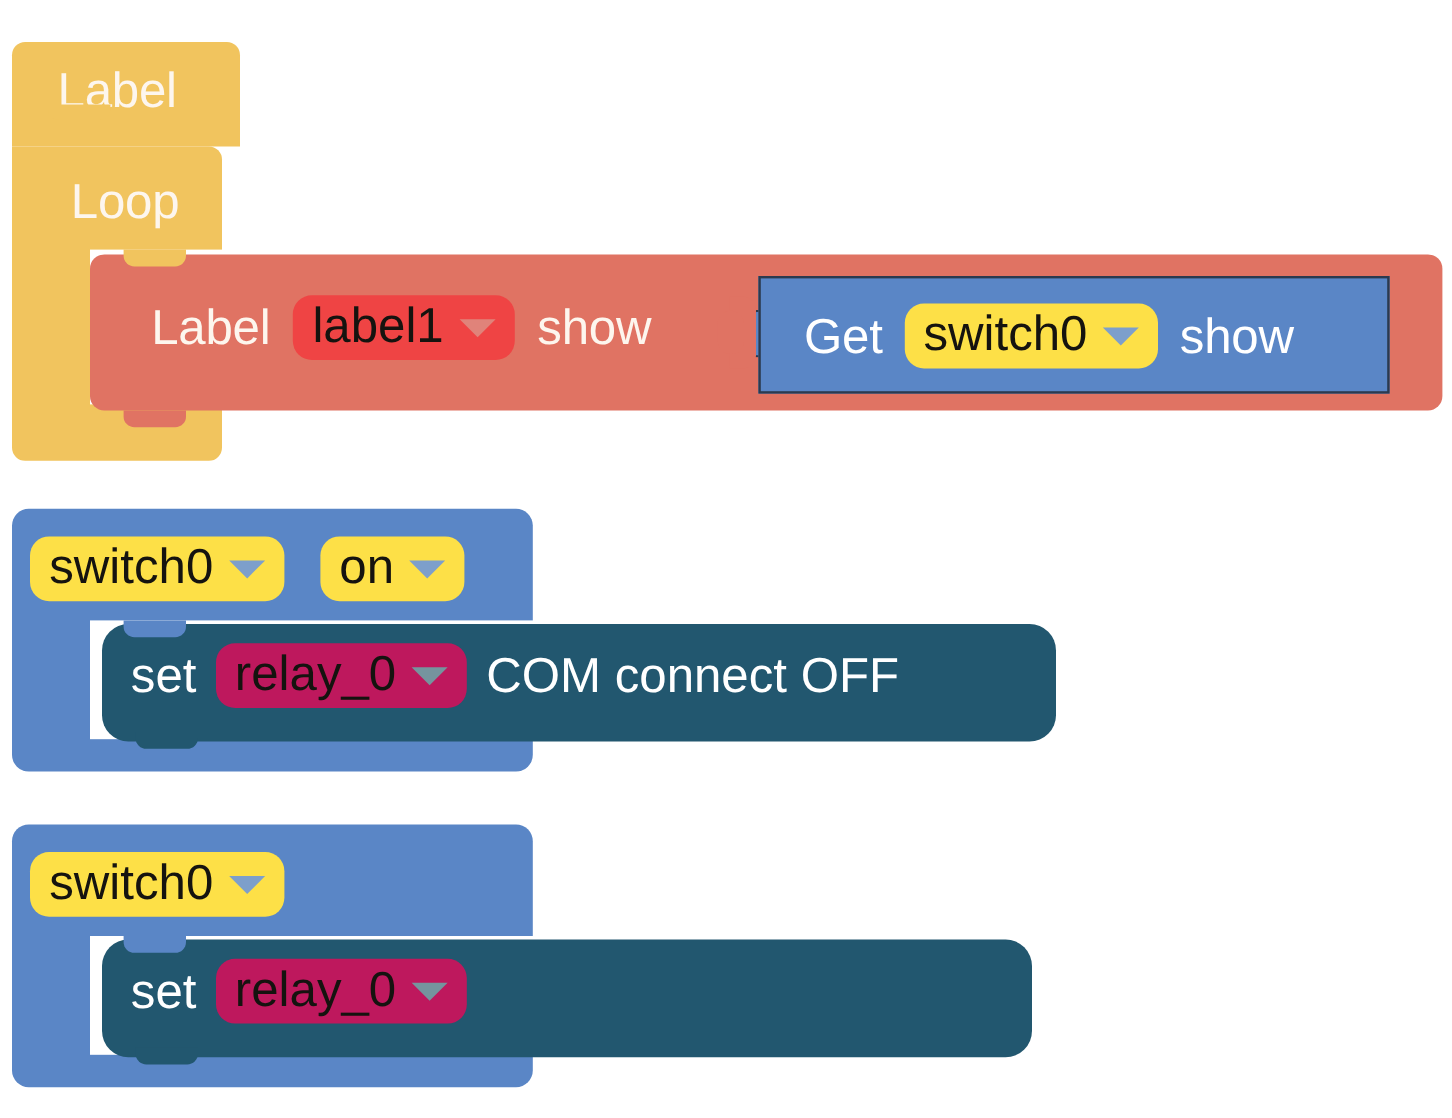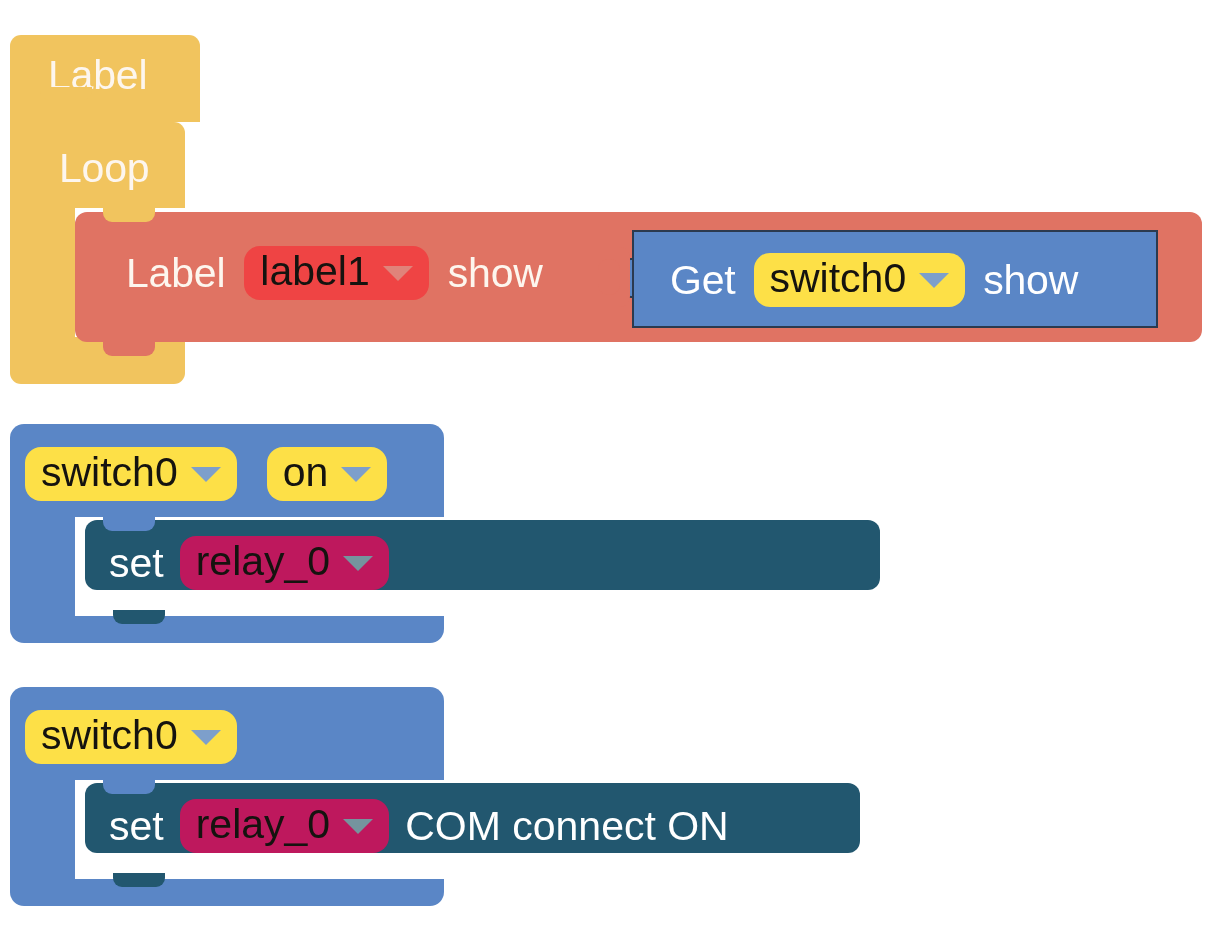--- a/index.html
+++ b/index.html
@@ -200,23 +200,23 @@
     position: absolute;
     left: 15px; top: 23px;
     display: flex;
     align-items: center;
     gap: 30px;
   }
 
   .set-block {
     position: absolute;
     left: 85px; top: 96px;
-    height: 70px;
+    height: 98px;
     background: #22576f;
-    border-radius: 12px;
+    border-radius: 22px;
   }
   .set-notch {
     position: absolute;
     left: 113px; top: 186px;
     width: 52px; height: 14px;
     background: #22576f;
     border-radius: 0 0 9px 9px;
   }
   .set-row {
     position: absolute;
@@ -292,20 +292,21 @@
   <div class="event-mouth"></div>
   <div class="event-mouth-notch"></div>
 
   <div class="set-block" style="width:795px;">
     <div class="set-row">
       <span class="word">set</span>
       <span class="dd greyteal">
         <span class="val">relay_0</span>
         <span class="arrow"></span>
       </span>
+      <span class="word">COM connect OFF</span>
     </div>
   </div>
   <div class="set-notch"></div>
 </div>
 
 <div class="event-stack" style="left:0px; top:687px;">
 
   <div class="event-body">
     <div class="event-row">
       <span class="dd lightblue">
@@ -317,17 +318,16 @@
   <div class="event-mouth"></div>
   <div class="event-mouth-notch"></div>
 
   <div class="set-block" style="width:775px;">
     <div class="set-row">
       <span class="word">set</span>
       <span class="dd greyteal">
         <span class="val">relay_0</span>
         <span class="arrow"></span>
       </span>
-      <span class="word">COM connect ON</span>
     </div>
   </div>
   <div class="set-notch"></div>
 </div>
 
 </body></html>

